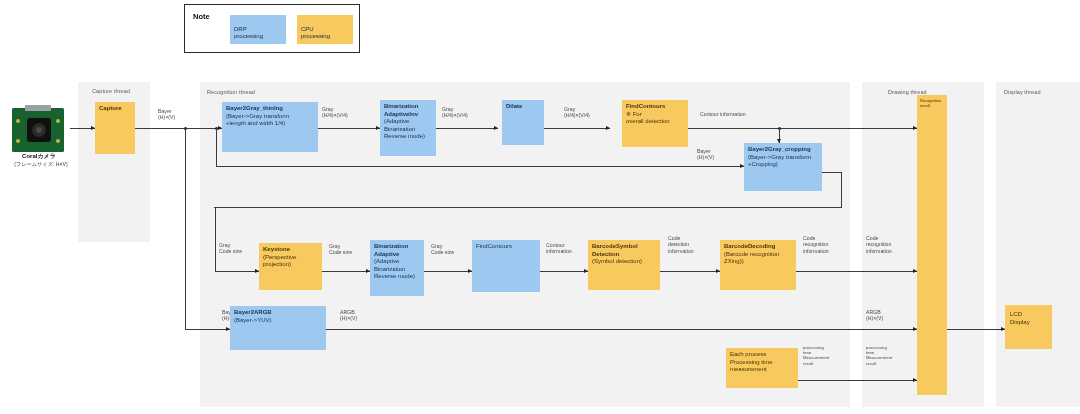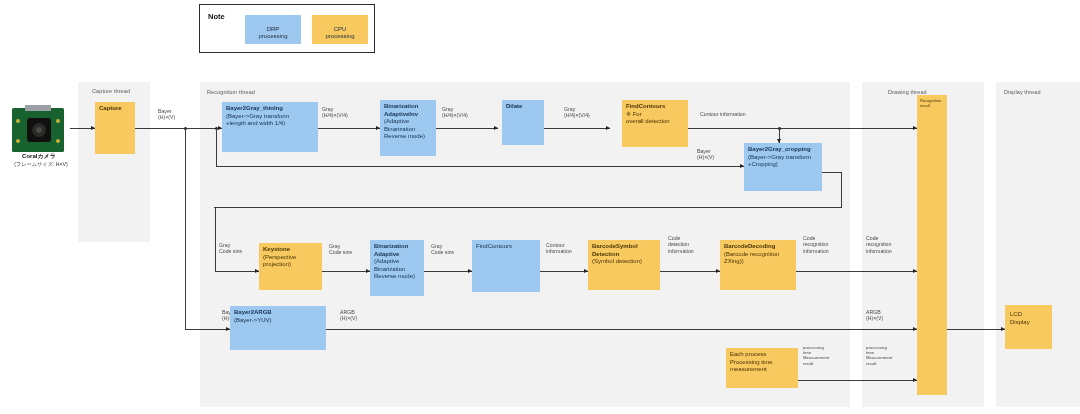--- a/index.html
+++ b/index.html
@@ -58,21 +58,21 @@
   .arw.down{border-left:2.4px solid transparent;border-right:2.4px solid transparent;
             border-top:4px solid #222;border-bottom:none;}
 
   .vtxt{font-size:4px;line-height:4.6px;color:#4a3405;}
 </style>
 </head>
 <body>
 
 <div id="stage">
 
-  <div class="abs note" style="left:199px;top:4px;width:176px;height:49px;text-align:center;">
+  <div class="abs note" style="left:184px;top:4px;width:176px;height:49px;">
     <div class="abs note-title" style="left:8px;top:7px;">Note</div>
     <div class="abs chip blue" style="left:45px;top:10px;width:56px;height:29px;white-space:pre-line;">
       <span>DRP
 processing</span>
     </div>
     <div class="abs chip yellow" style="left:112px;top:10px;width:56px;height:29px;white-space:pre-line;">
       <span>CPU
 processing</span>
     </div>
   </div>

